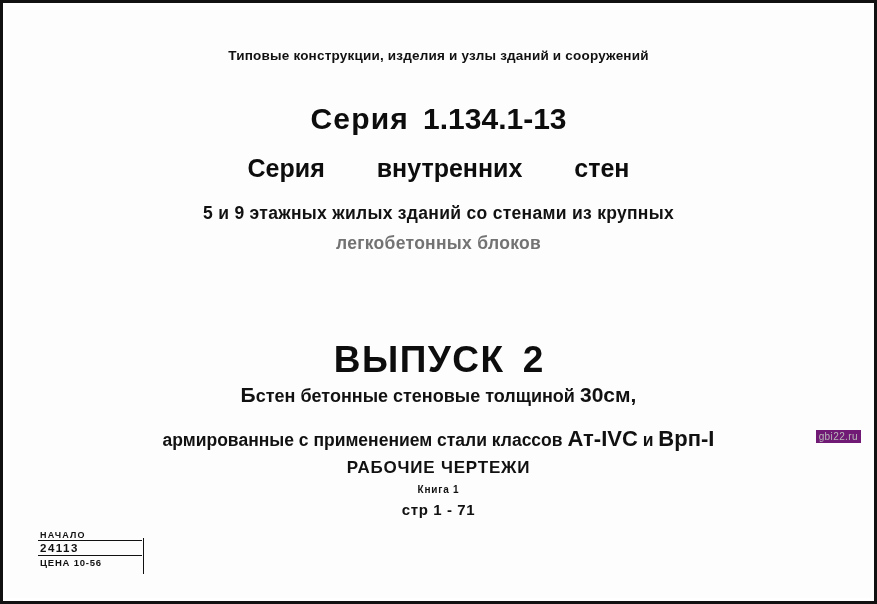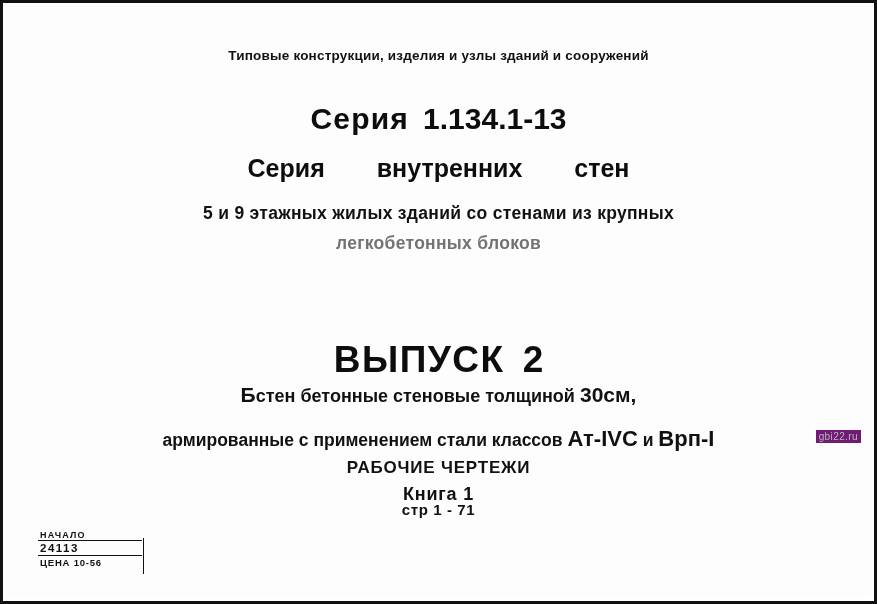--- a/index.html
+++ b/index.html
@@ -143,21 +143,21 @@
     font-size: 17px;
     font-weight: bold;
     letter-spacing: 0.8px;
     color: #111;
   }
   .line-book {
     position: absolute;
     left: 0;
     right: 0;
     top: 478px;
-    font-size: 18px;
+    font-size: 10px;
     font-weight: bold;
     letter-spacing: 0.8px;
     color: #111;
   }
   .line-pages {
     position: absolute;
     left: 0;
     right: 0;
     top: 495px;
     font-size: 15px;

